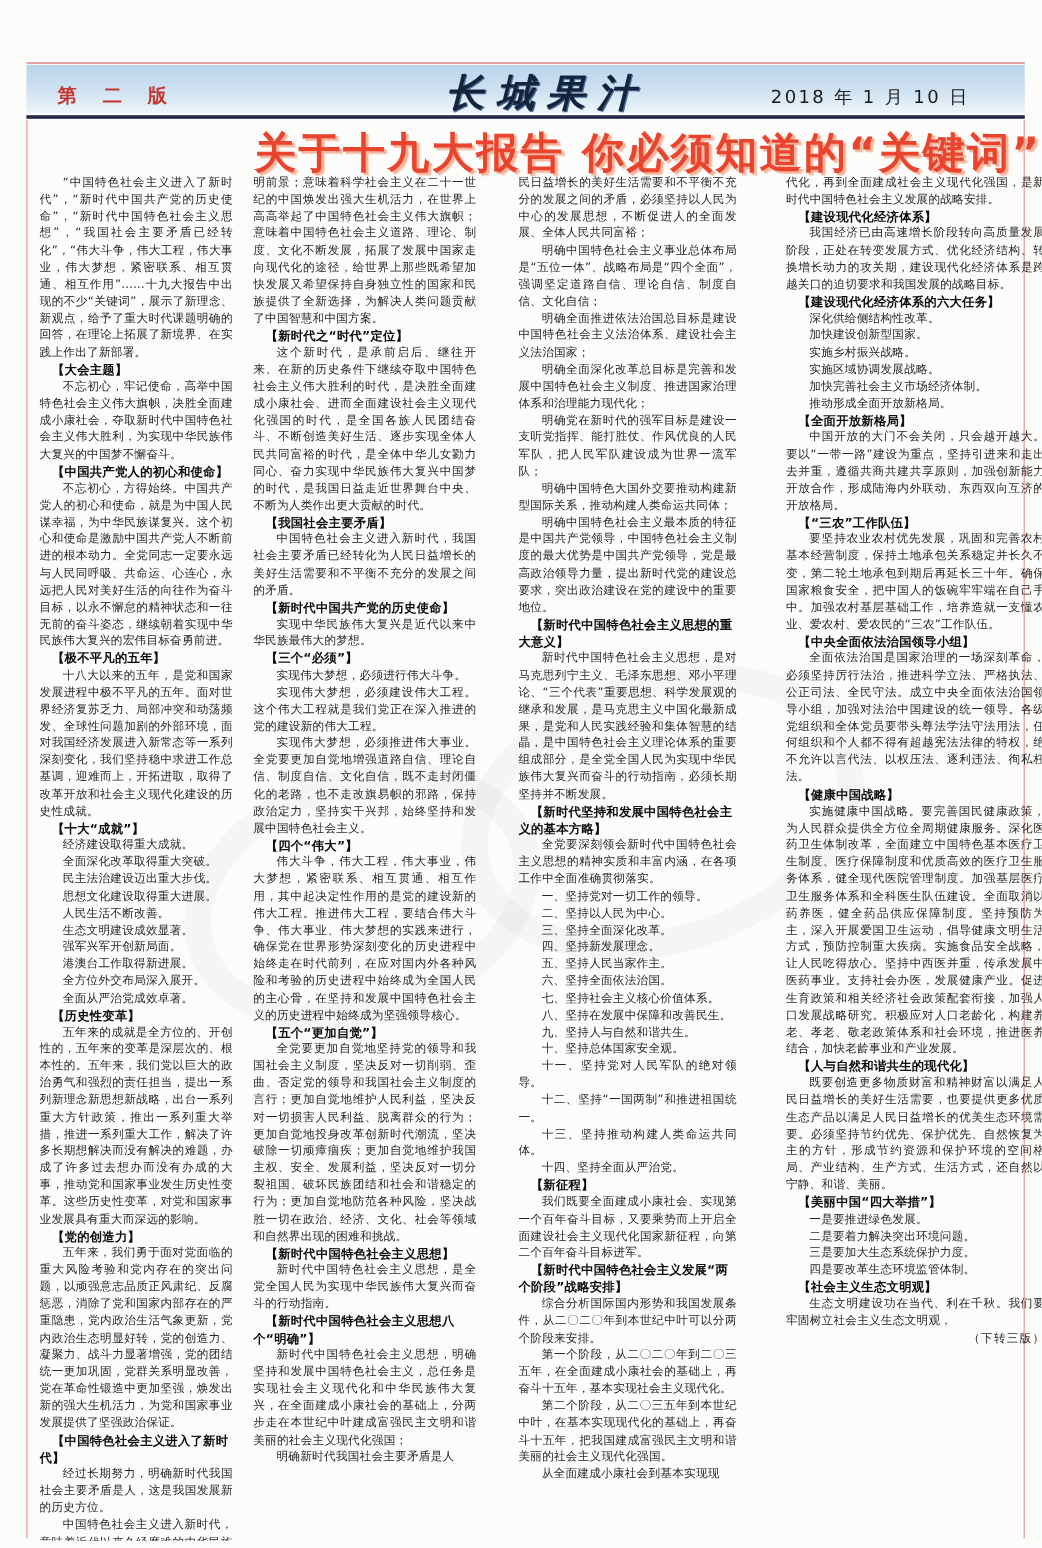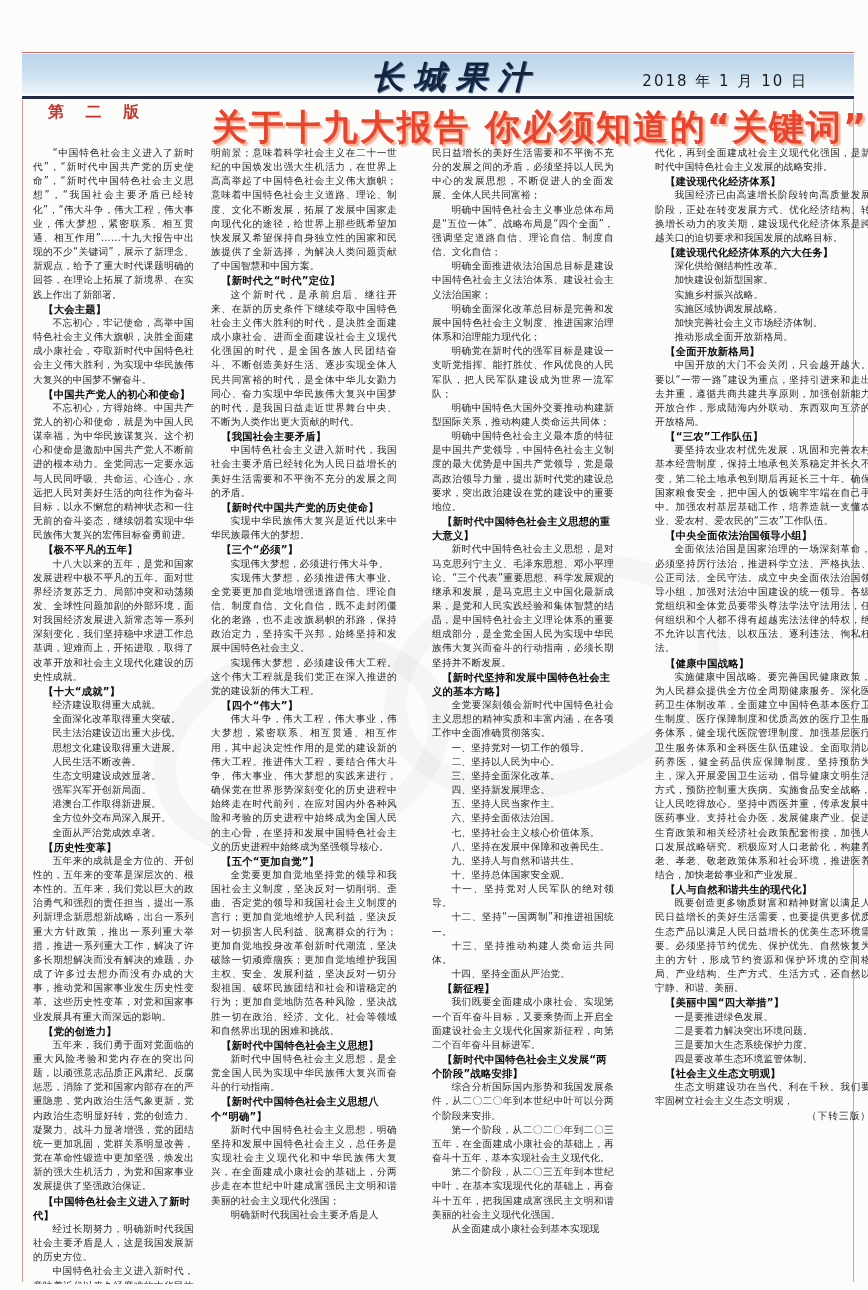--- a/index.html
+++ b/index.html
@@ -10,21 +10,21 @@
     color:#2b2b2b;
   }
   
   .top-redline{position:absolute;left:22px;right:14px;top:52px;height:1px;background:#d4676a;}
   .mast-band{
     position:absolute;left:22px;right:14px;top:54px;height:40px;
     background:linear-gradient(to bottom,#b9d4ea 0%,#cfe2f1 55%,#eef5fb 100%);
   }
   .edition{
     position:absolute;left:48px;top:70px;
-    color:#c2372f;font-size:16px;font-weight:bold;letter-spacing:8px;margin-top:32px;
+    color:#c2372f;font-size:16px;font-weight:bold;letter-spacing:8px;
   }
   .masthead{
     position:absolute;left:0;right:0;top:56px;text-align:center;
     font-family:"DejaVu Serif","Liberation Serif",serif;
     font-size:32px;font-weight:bold;color:#15243d;
     letter-spacing:10px;font-style:italic;
     text-shadow:1px 1px 0 #4a6a96;
     padding-left:43px;
   }
   .date-line{
@@ -118,22 +118,22 @@
     <div class="col col2">
       <p class="para cont">明前景；意味着科学社会主义在二十一世纪的中国焕发出强大生机活力，在世界上高高举起了中国特色社会主义伟大旗帜；意味着中国特色社会主义道路、理论、制度、文化不断发展，拓展了发展中国家走向现代化的途径，给世界上那些既希望加快发展又希望保持自身独立性的国家和民族提供了全新选择，为解决人类问题贡献了中国智慧和中国方案。</p>
       <div class="sec-h">【新时代之“时代”定位】</div>
       <p class="para">这个新时代，是承前启后、继往开来、在新的历史条件下继续夺取中国特色社会主义伟大胜利的时代，是决胜全面建成小康社会、进而全面建设社会主义现代化强国的时代，是全国各族人民团结奋斗、不断创造美好生活、逐步实现全体人民共同富裕的时代，是全体中华儿女勠力同心、奋力实现中华民族伟大复兴中国梦的时代，是我国日益走近世界舞台中央、不断为人类作出更大贡献的时代。</p>
       <div class="sec-h">【我国社会主要矛盾】</div>
       <p class="para">中国特色社会主义进入新时代，我国社会主要矛盾已经转化为人民日益增长的美好生活需要和不平衡不充分的发展之间的矛盾。</p>
       <div class="sec-h">【新时代中国共产党的历史使命】</div>
       <p class="para">实现中华民族伟大复兴是近代以来中华民族最伟大的梦想。</p>
       <div class="sec-h">【三个“必须”】</div>
       <p class="para">实现伟大梦想，必须进行伟大斗争。</p>
+      <p class="para">实现伟大梦想，必须建设伟大工程。这个伟大工程就是我们党正在深入推进的党的建设新的伟大工程。</p>
       <p class="para">实现伟大梦想，必须推进伟大事业。全党要更加自觉地增强道路自信、理论自信、制度自信、文化自信，既不走封闭僵化的老路，也不走改旗易帜的邪路，保持政治定力，坚持实干兴邦，始终坚持和发展中国特色社会主义。</p>
-      <p class="para">实现伟大梦想，必须建设伟大工程。这个伟大工程就是我们党正在深入推进的党的建设新的伟大工程。</p>
       <div class="sec-h">【四个“伟大”】</div>
       <p class="para">伟大斗争，伟大工程，伟大事业，伟大梦想，紧密联系、相互贯通、相互作用，其中起决定性作用的是党的建设新的伟大工程。推进伟大工程，要结合伟大斗争、伟大事业、伟大梦想的实践来进行，确保党在世界形势深刻变化的历史进程中始终走在时代前列，在应对国内外各种风险和考验的历史进程中始终成为全国人民的主心骨，在坚持和发展中国特色社会主义的历史进程中始终成为坚强领导核心。</p>
       <div class="sec-h">【五个“更加自觉”】</div>
       <p class="para">全党要更加自觉地坚持党的领导和我国社会主义制度，坚决反对一切削弱、歪曲、否定党的领导和我国社会主义制度的言行；更加自觉地维护人民利益，坚决反对一切损害人民利益、脱离群众的行为；更加自觉地投身改革创新时代潮流，坚决破除一切顽瘴痼疾；更加自觉地维护我国主权、安全、发展利益，坚决反对一切分裂祖国、破坏民族团结和社会和谐稳定的行为；更加自觉地防范各种风险，坚决战胜一切在政治、经济、文化、社会等领域和自然界出现的困难和挑战。</p>
       <div class="sec-h">【新时代中国特色社会主义思想】</div>
       <p class="para">新时代中国特色社会主义思想，是全党全国人民为实现中华民族伟大复兴而奋斗的行动指南。</p>
       <div class="sec-h">【新时代中国特色社会主义思想八个“明确”】</div>
       <p class="para">新时代中国特色社会主义思想，明确坚持和发展中国特色社会主义，总任务是实现社会主义现代化和中华民族伟大复兴，在全面建成小康社会的基础上，分两步走在本世纪中叶建成富强民主文明和谐美丽的社会主义现代化强国；</p>
       <p class="para">明确新时代我国社会主要矛盾是人</p>
     </div>

